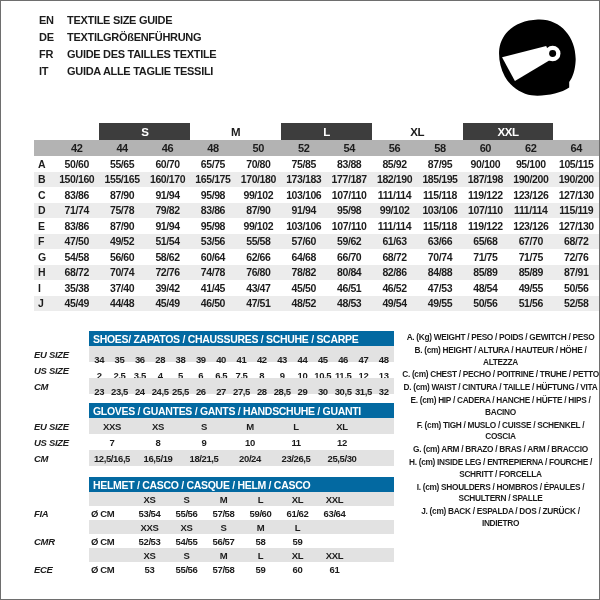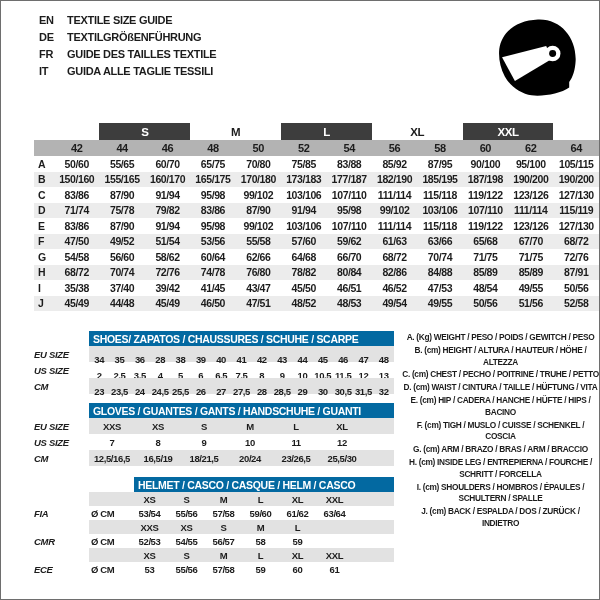--- a/index.html
+++ b/index.html
@@ -27,21 +27,21 @@
 
   
   .lower{position:absolute;left:33px;top:330px;width:565px;display:flex;align-items:flex-start;}
   .tables-col{width:360px;flex:0 0 360px;}
   .sub-table{width:360px;}
   .sub-table.gloves{margin-top:9px;}
   .sub-table.helmet{margin-top:11px;}
   .trow{display:flex;height:16px;align-items:stretch;}
   .trow.head{height:15px;}
   .helmet .trow{height:14px;}
-  .helmet .trow.head{height:15px;gap:45px;}
+  .helmet .trow.head{height:15px;}
   .side{width:55px;flex:0 0 55px;font-weight:bold;font-size:9.5px;letter-spacing:-0.3px;display:flex;align-items:center;font-style:italic;}
   .bar{flex:1;background:#0369a1;color:#fff;font-weight:bold;font-size:10.5px;letter-spacing:-0.3px;display:flex;align-items:center;padding-left:4px;}
   .cells{flex:1;display:flex;align-items:center;}
   .cells.shaded{background:#e2e2e2;}
   .cell{font-weight:bold;font-size:9.5px;letter-spacing:-0.4px;text-align:center;white-space:nowrap;overflow:hidden;}
   .shoes .cell{flex:1;margin-top:10px;}
   .gloves .cell{width:46px;flex:0 0 46px;}
   .helmet .cell{width:37px;flex:0 0 37px;}
   .helmet .cell.first{width:40px;flex:0 0 40px;text-align:left;padding-left:2px;}
 

